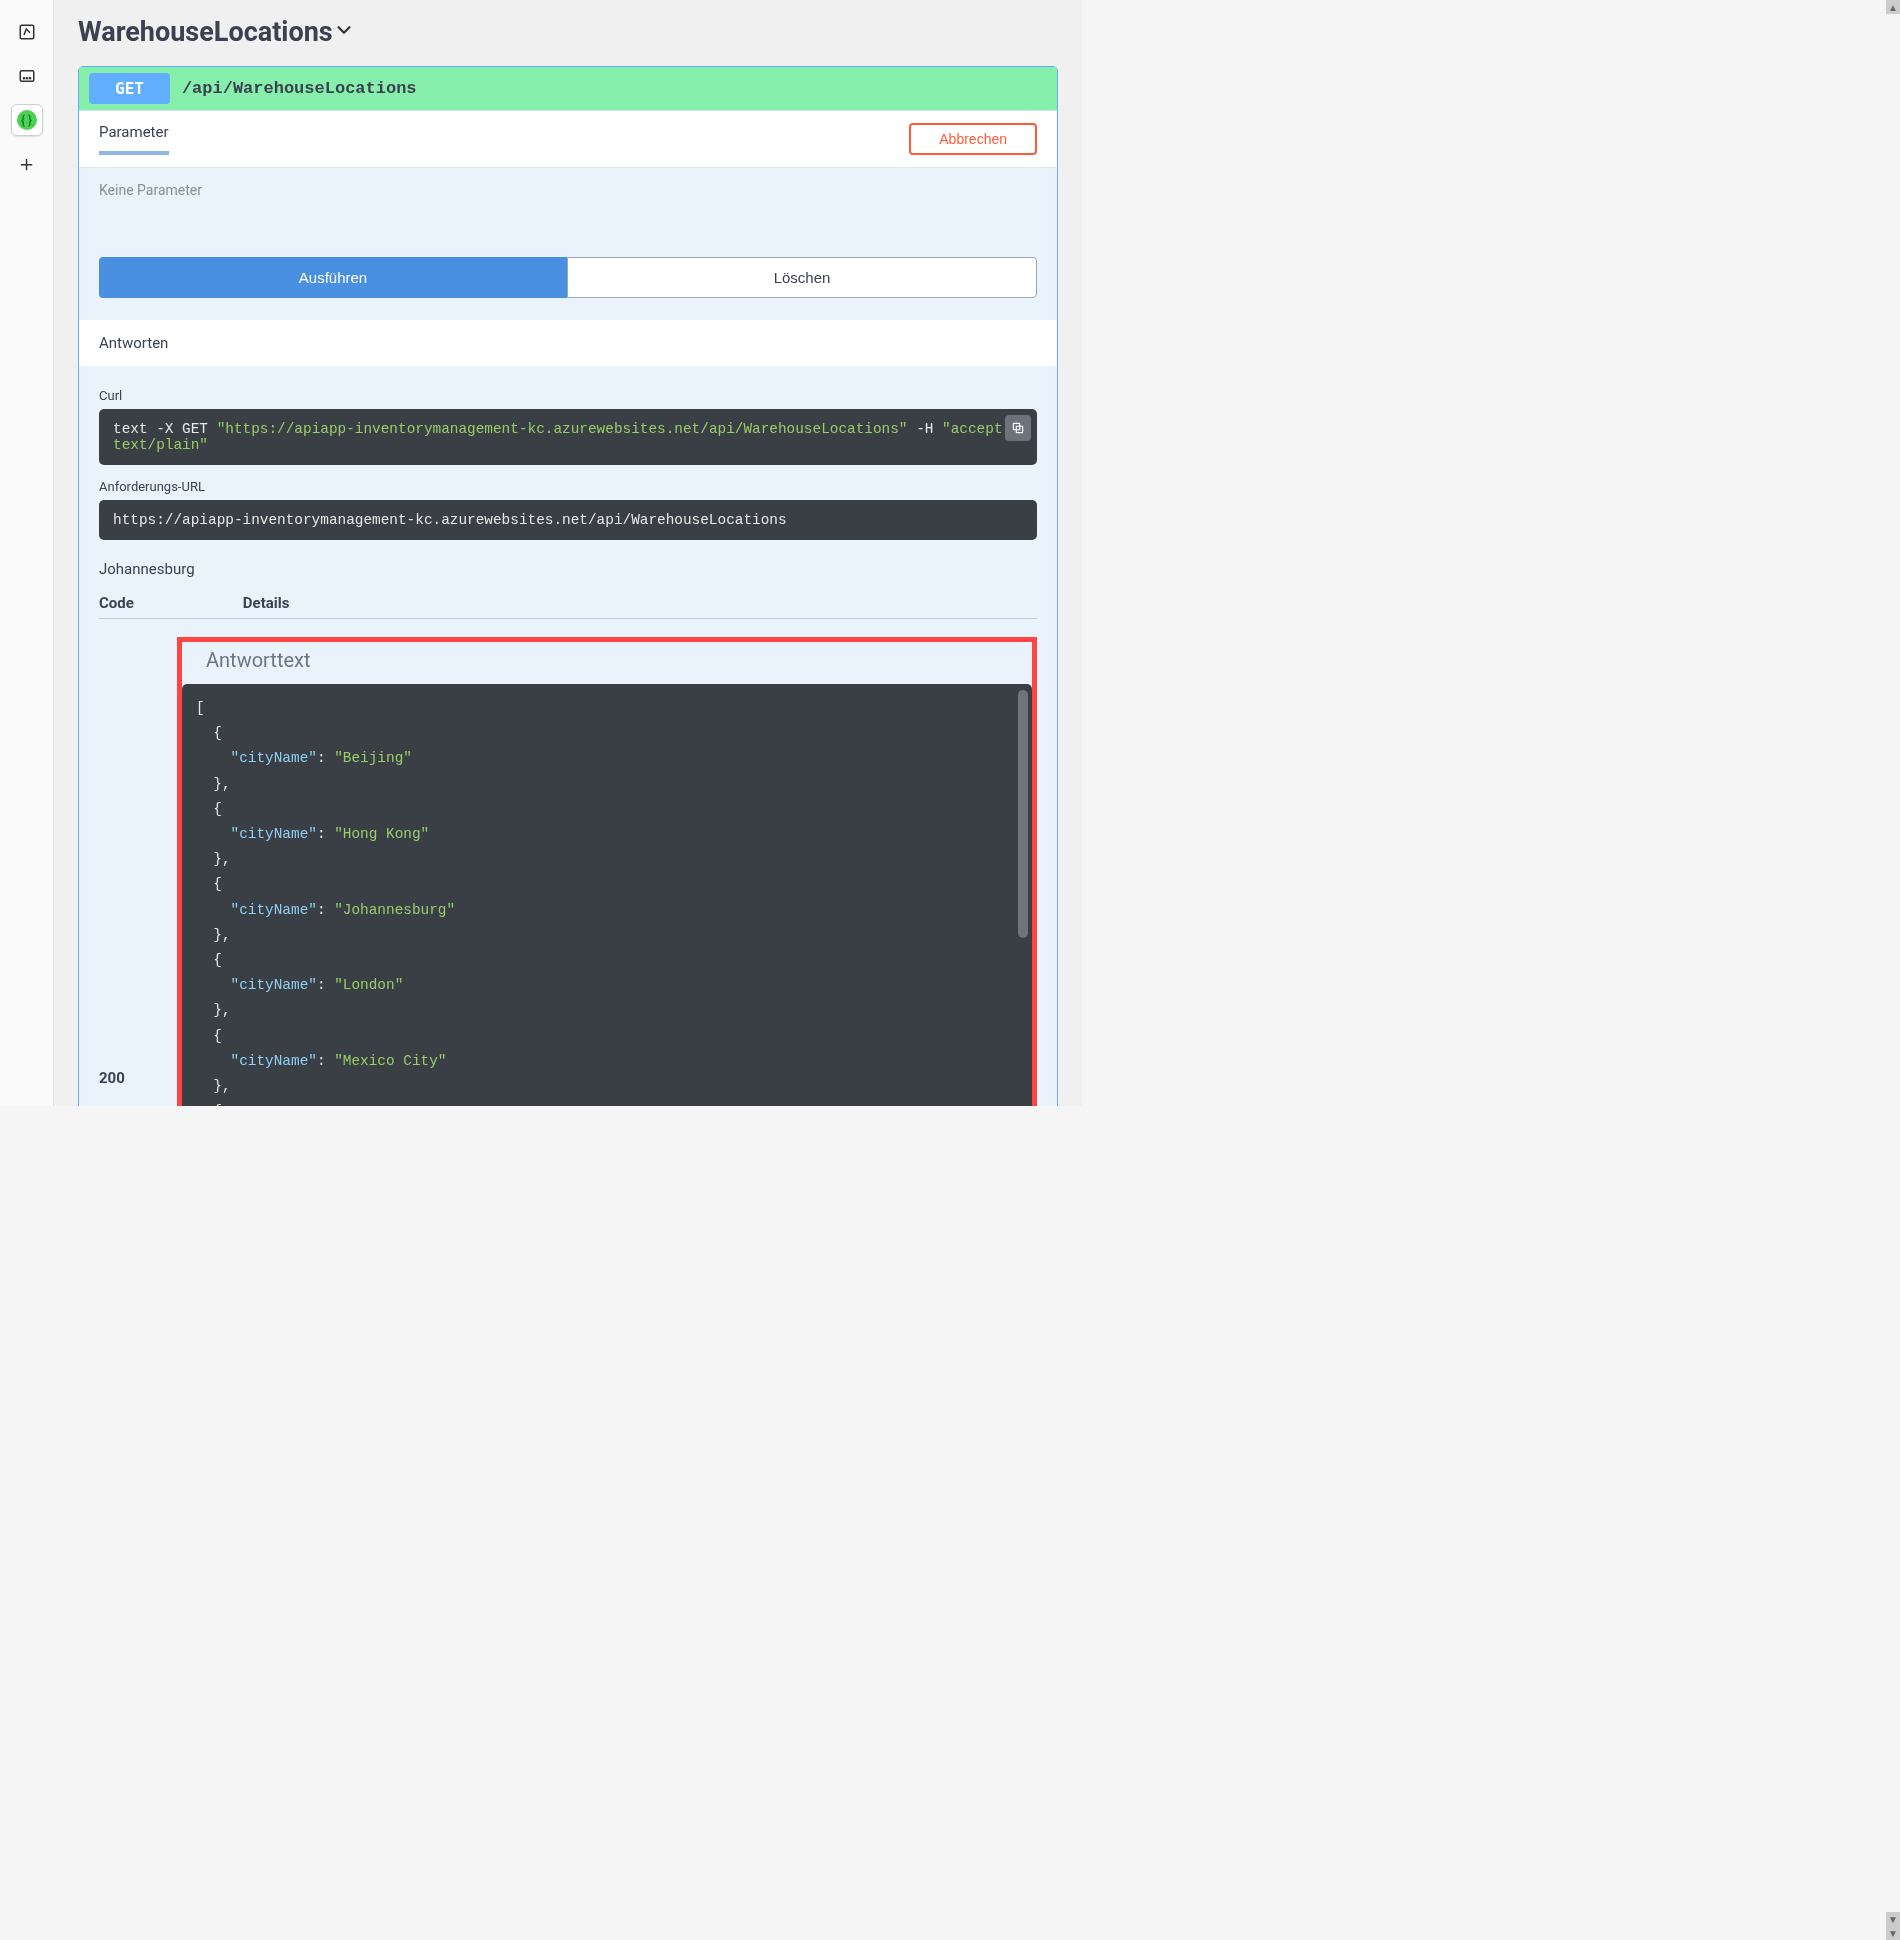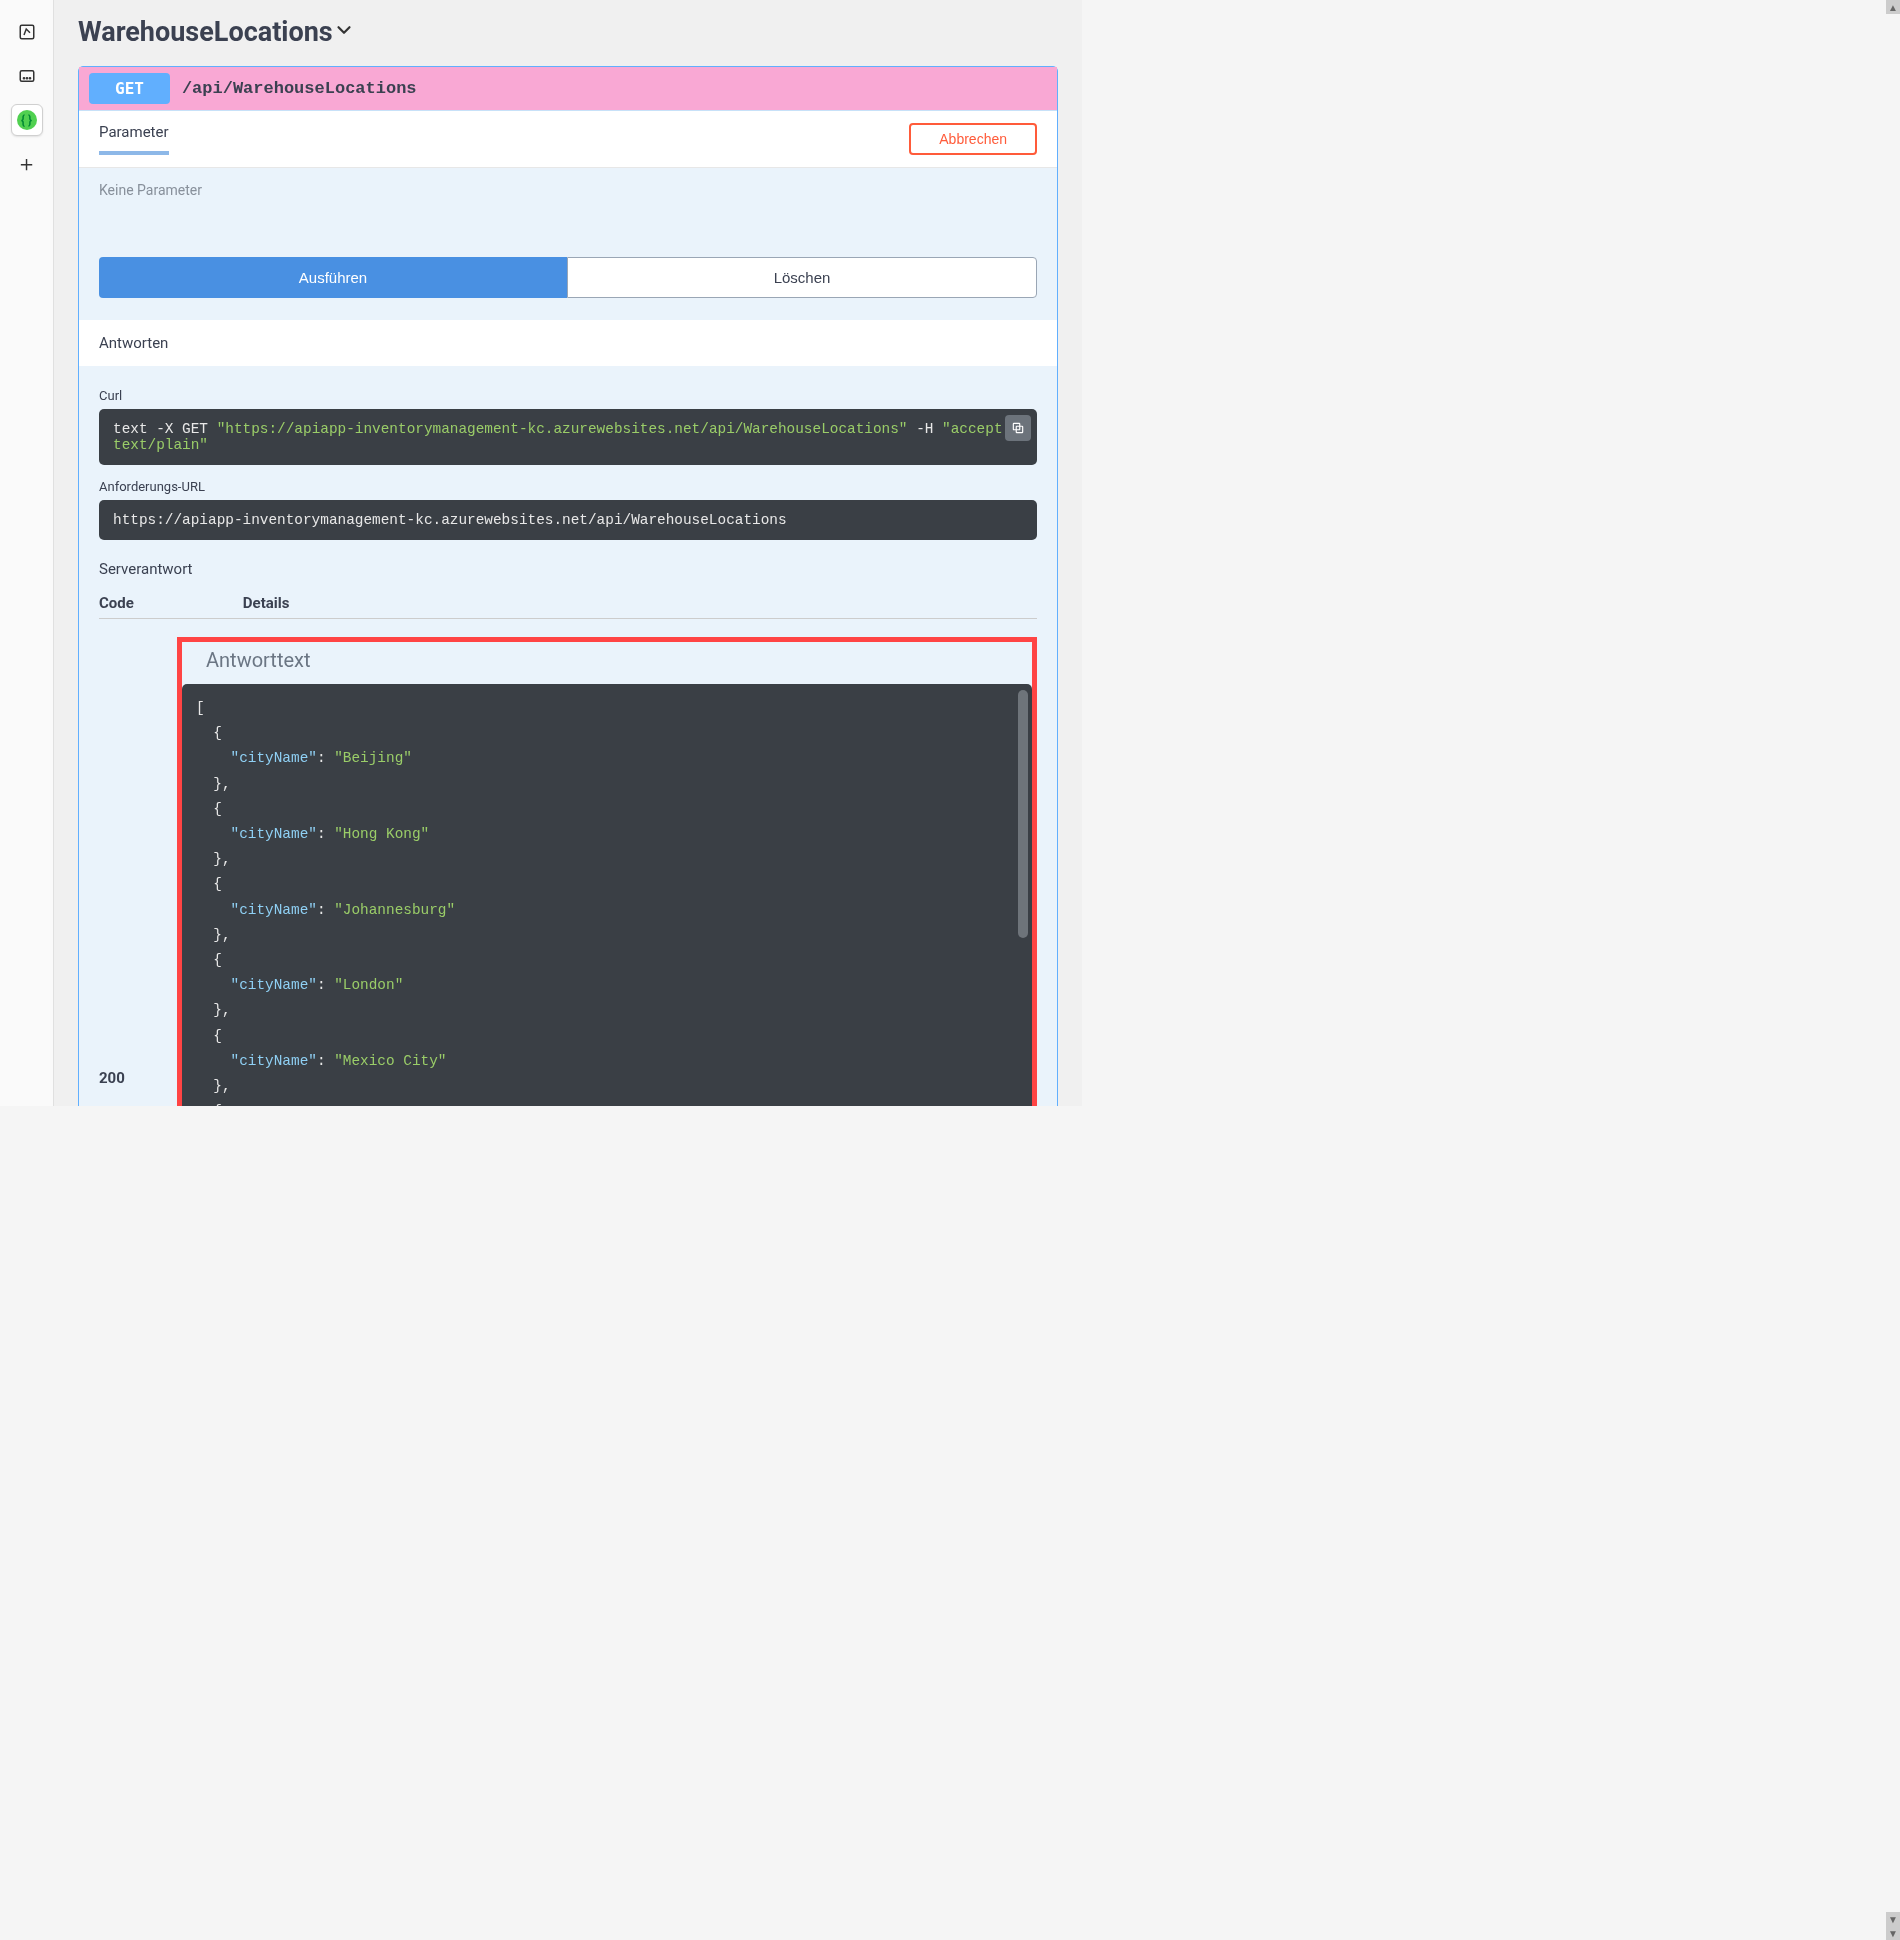--- a/index.html
+++ b/index.html
@@ -72,21 +72,21 @@
   .opblock {
     border: 1px solid #61affe;
     border-radius: 5px;
     background: #eaf3fb;
     margin-bottom: 16px;
   }
   .opblock-summary {
     display:flex; align-items:center;
     padding: 6px 10px;
     gap: 12px;
-    background: #f9a8d4;
+    background: #86efac;
     border-bottom: 1px solid #c7e1f8;
   }
   .method-badge {
     background:#61affe;
     color:#fff;
     font-weight:700;
     padding: 6px 26px;
     border-radius:4px;
     font-size:16px;
     font-family: monospace;
@@ -271,21 +271,21 @@
               <rect x="4" y="4" width="11" height="11" rx="1"></rect>
             </svg>
         </div>
       </div>
 
       <div class="small-label" style="margin-top:14px">Anforderungs-URL</div>
       <div class="codeblock">
         <span>https://apiapp-inventorymanagement-kc.azurewebsites.net/api/WarehouseLocations</span>
       </div>
 
-      <div class="server-resp-label">Serverantwort</div>
+      <div class="server-resp-label">Johannesburg</div>
 
       <div class="resp-table-head">
         <span>Code</span>
         <span>Details</span>
       </div>
 
       <div class="resp-row">
         <div class="resp-code">200</div>
         <div class="resp-details">
           <div class="highlight-box">

